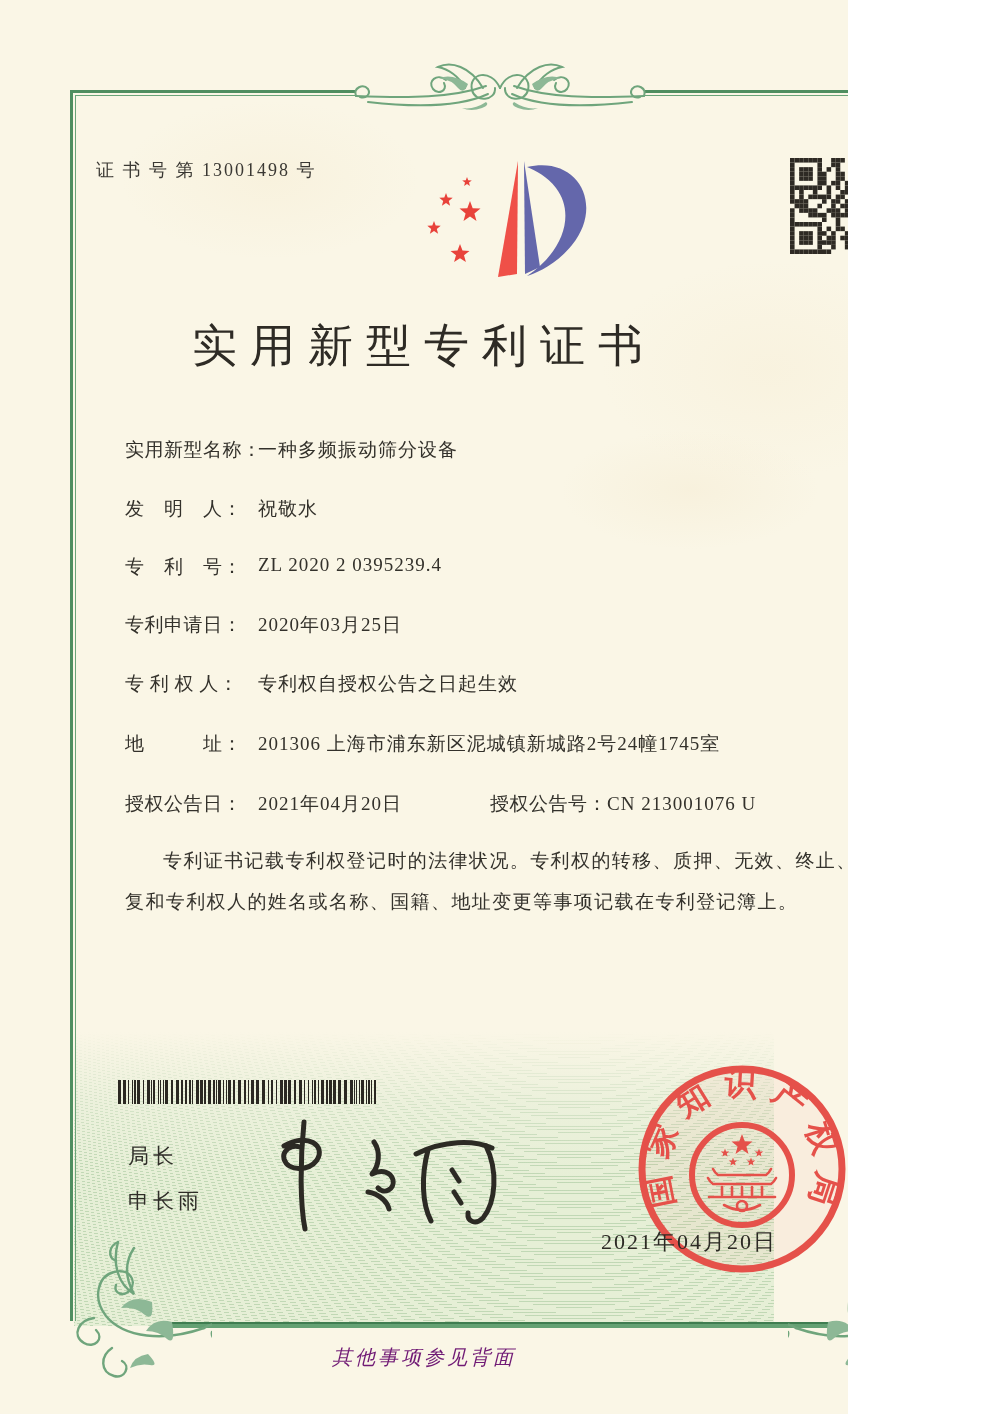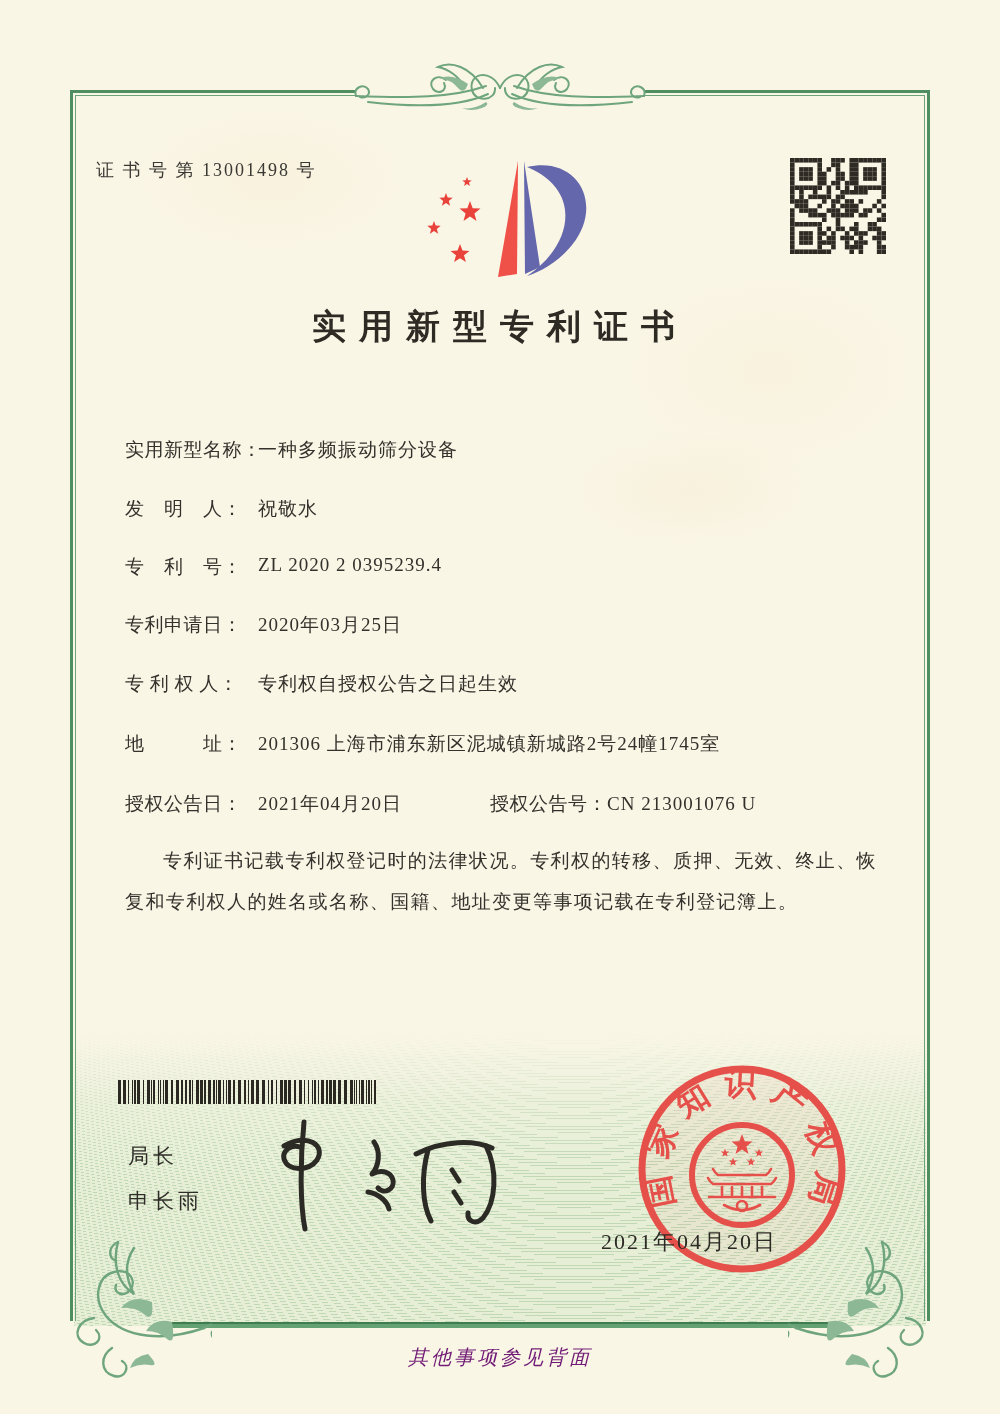--- a/index.html
+++ b/index.html
@@ -1,17 +1,17 @@
 <!DOCTYPE html>
 <html><head>
 <meta charset="utf-8">
 <style>
   html,body{margin:0;padding:0;}
   .page{
-    position:relative; width:1000px; height:1414px;
+    position:relative; width:848px; height:1414px;
     background:#faf6e6;
     font-family:"Liberation Serif","DejaVu Serif",serif;
     color:#33312b; overflow:hidden;
   }
   
   .blotch{position:absolute;border-radius:50%;pointer-events:none;}
   .b1{left:120px;top:100px;width:300px;height:160px;background:radial-gradient(closest-side,rgba(233,205,150,.10),transparent);}
   .b2{left:600px;top:260px;width:340px;height:220px;background:radial-gradient(closest-side,rgba(233,205,150,.09),transparent);}
   .b3{left:560px;top:430px;width:260px;height:120px;background:radial-gradient(closest-side,rgba(226,196,140,.10),transparent);}
 
@@ -39,22 +39,22 @@
   
   .bottom-rule{
     position:absolute; left:172px; top:1322px; width:656px; height:6px; z-index:4;
     background:linear-gradient(180deg,#3f7d50 0 2px,#64a173 2px);
   }
   .ornament-mask{position:absolute; left:356px; top:82px; width:288px; height:14px; background:#faf6e6; z-index:4;}
   .svg-abs{position:absolute; z-index:5;}
 
   .cert-no{position:absolute; left:96px; top:158px; font-size:18px; letter-spacing:2px; color:#3a3833; z-index:6;}
   .title{
-    position:absolute; left:0; top:304px; width:100%; text-align:center;
-    font-size:34px; font-weight:bold; letter-spacing:13px; color:#2e2b25; z-index:6;
+    position:absolute; left:0; top:316px; width:100%; text-align:center;
+    font-size:45px; font-weight:normal; letter-spacing:13px; color:#2e2b25; z-index:6;
   }
   .fields{position:absolute; left:125px; top:0; width:760px; z-index:6;}
   .frow{position:absolute; left:0; font-size:19px; letter-spacing:.5px; white-space:nowrap;}
   .flabel{display:inline-block; width:133px; white-space:pre; vertical-align:top;}
   .fvalue{letter-spacing:1px;font-family:Liberation Serif, serif;}
   .grant2{position:absolute; left:365px; top:0; white-space:nowrap;}
   .paras{position:absolute; left:125px; top:840px; width:752px; z-index:6;
     font-size:19px; line-height:41px; letter-spacing:1.4px; text-align:justify; color:#34322c;}
   .paras p{margin:0; text-indent:2em;}
 

